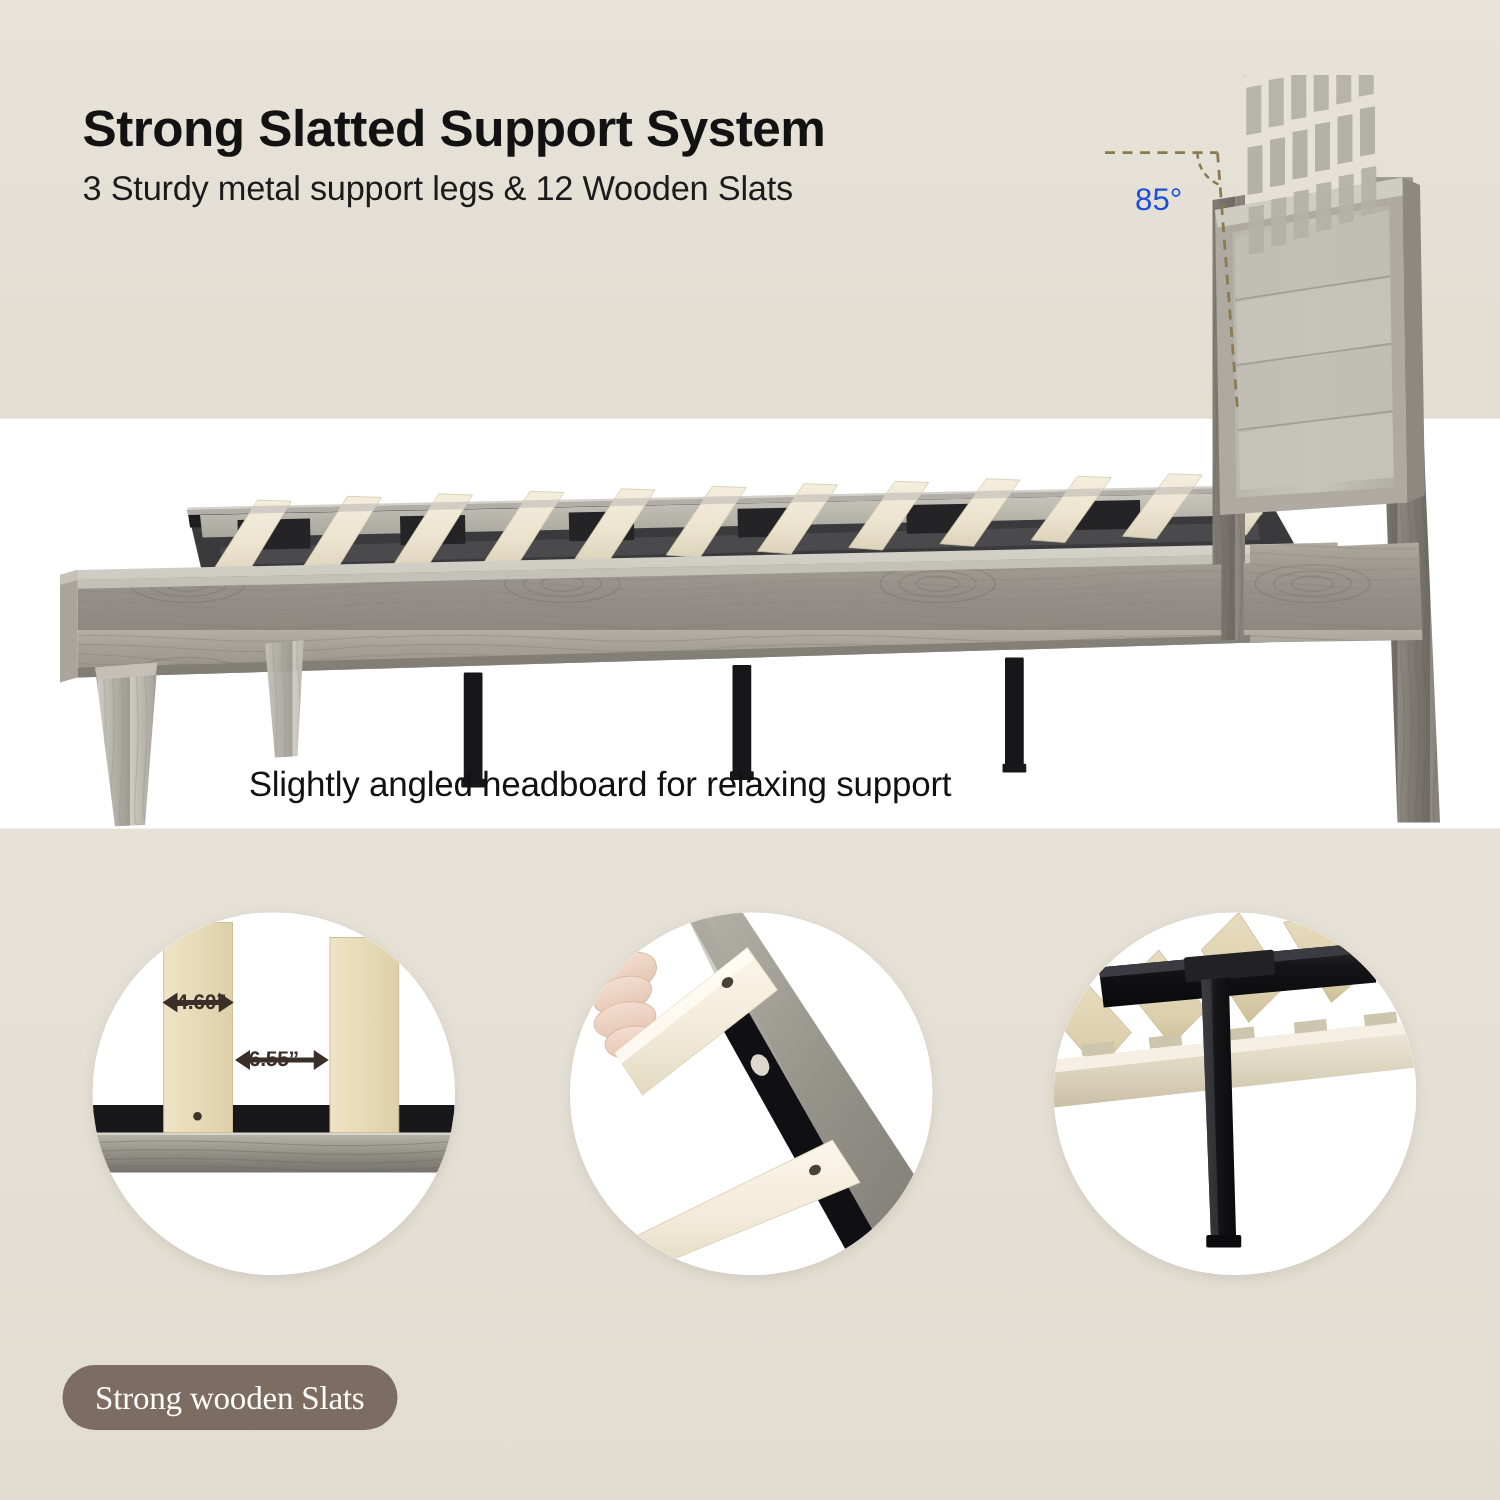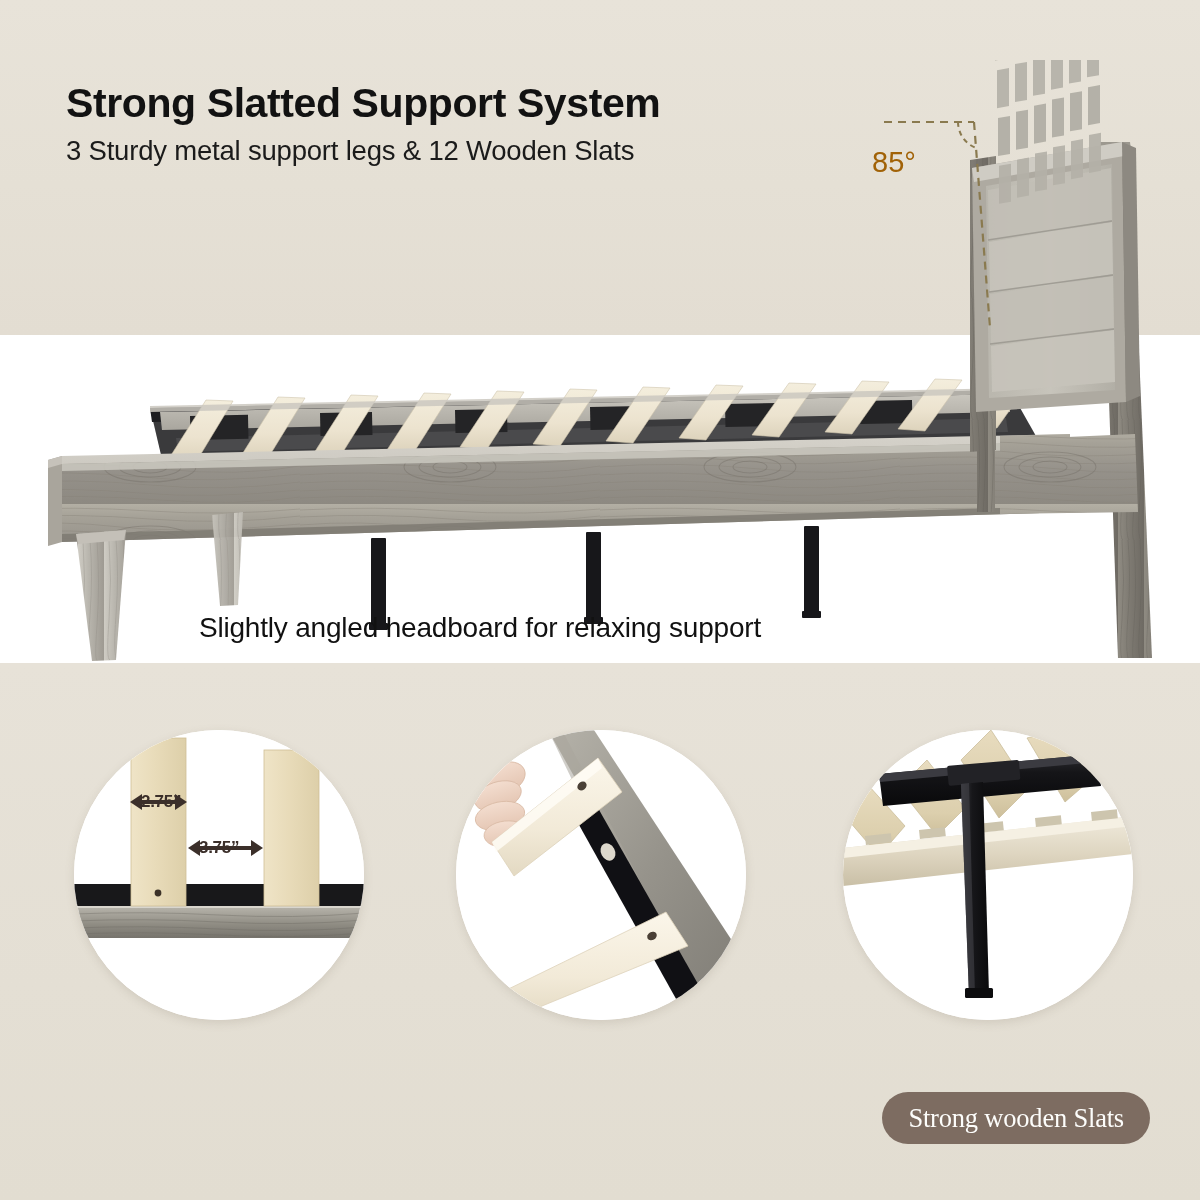--- a/index.html
+++ b/index.html
@@ -38,22 +38,22 @@
   }
   #caption{
     position:absolute; left:0; top:612px; width:960px;
     text-align:center; font-size:28px; color:#111; letter-spacing:-0.2px;
   }
 
   
   #angle-annot{ position:absolute; left:880px; top:98px; width:150px; height:230px; }
   #angle-annot svg{ display:block; }
   #angle-label{
-    position:absolute; left:872px; top:146px;
-    font-size:29px; color:#a16207; font-weight:400; letter-spacing:0px;
+    position:absolute; left:908px; top:146px;
+    font-size:25px; color:#1d4ed8; font-weight:400; letter-spacing:0px;
   }
 
   
   #bed{ position:absolute; left:0; top:60px; width:1200px; height:605px; }
 
   
   .circle{
     position:absolute; border-radius:50%; overflow:hidden; background:#fff;
     box-shadow:0 3px 10px rgba(120,110,95,.18);
   }
@@ -63,21 +63,21 @@
   .circle svg{ display:block; }
 
   .dim-label{
     position:absolute; font-size:17px; font-weight:bold; color:#3b2f2a;
     letter-spacing:-0.3px; white-space:nowrap;
   }
 
   
   #pills{
     position:absolute; left:0; top:1092px; width:1200px; height:58px;
-    display:flex; justify-content:flex-end; padding:0 50px;
+    display:flex; justify-content:space-between; padding:0 50px;
   }
   .pill{
     height:52px; border-radius:26px; background:#7d6c61;
     display:flex; align-items:center; justify-content:center;
     padding:0 26px; color:#fdfdfb; font-size:26.5px;
     font-family:"Liberation Serif", serif; letter-spacing:-0.2px;
     white-space:nowrap;
   }
 </style>
 </head>
@@ -352,22 +352,22 @@
     <path d="M113 72 L101 64 L101 80 Z"></path>
     <rect x="66" y="70" width="37" height="4"></rect>
   </g>
 
   <g fill="#3b2f2a">
     <path d="M114 118 L126 110 L126 126 Z"></path>
     <path d="M189 118 L177 110 L177 126 Z"></path>
     <rect x="124" y="116" width="55" height="4"></rect>
   </g>
 </svg>
-<span class="dim-label" style="left:67px; top:62px;">2.75”</span>
-<span class="dim-label" style="left:125px; top:108px;">3.75”</span>
+<span class="dim-label" style="left:67px; top:62px;">4.60”</span>
+<span class="dim-label" style="left:125px; top:108px;">6.55”</span>
 </div>
 
 <div class="circle" id="circle-2">
 <svg width="290" height="290" viewBox="0 0 290 290" xmlns="http://www.w3.org/2000/svg">
   <defs>
     <linearGradient id="pineB" x1="0" y1="0" x2="0" y2="1">
       <stop offset="0%" stop-color="#fbf6ea"></stop>
       <stop offset="60%" stop-color="#f2ead8"></stop>
       <stop offset="100%" stop-color="#e3d9c2"></stop>
     </linearGradient>

